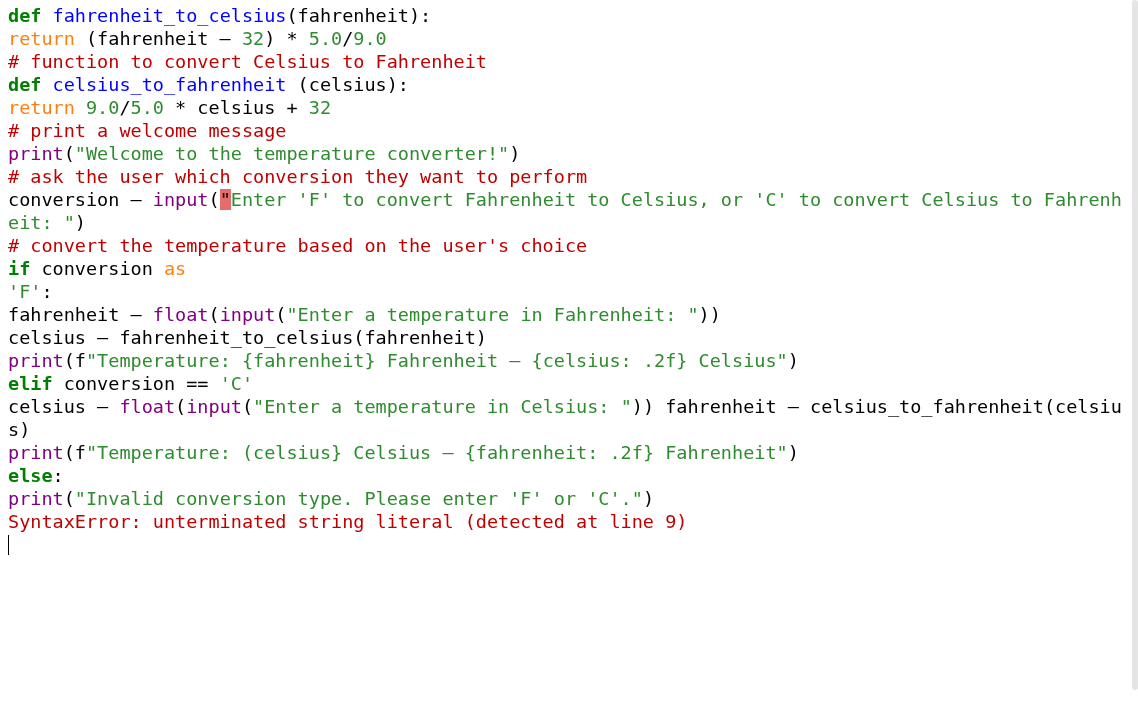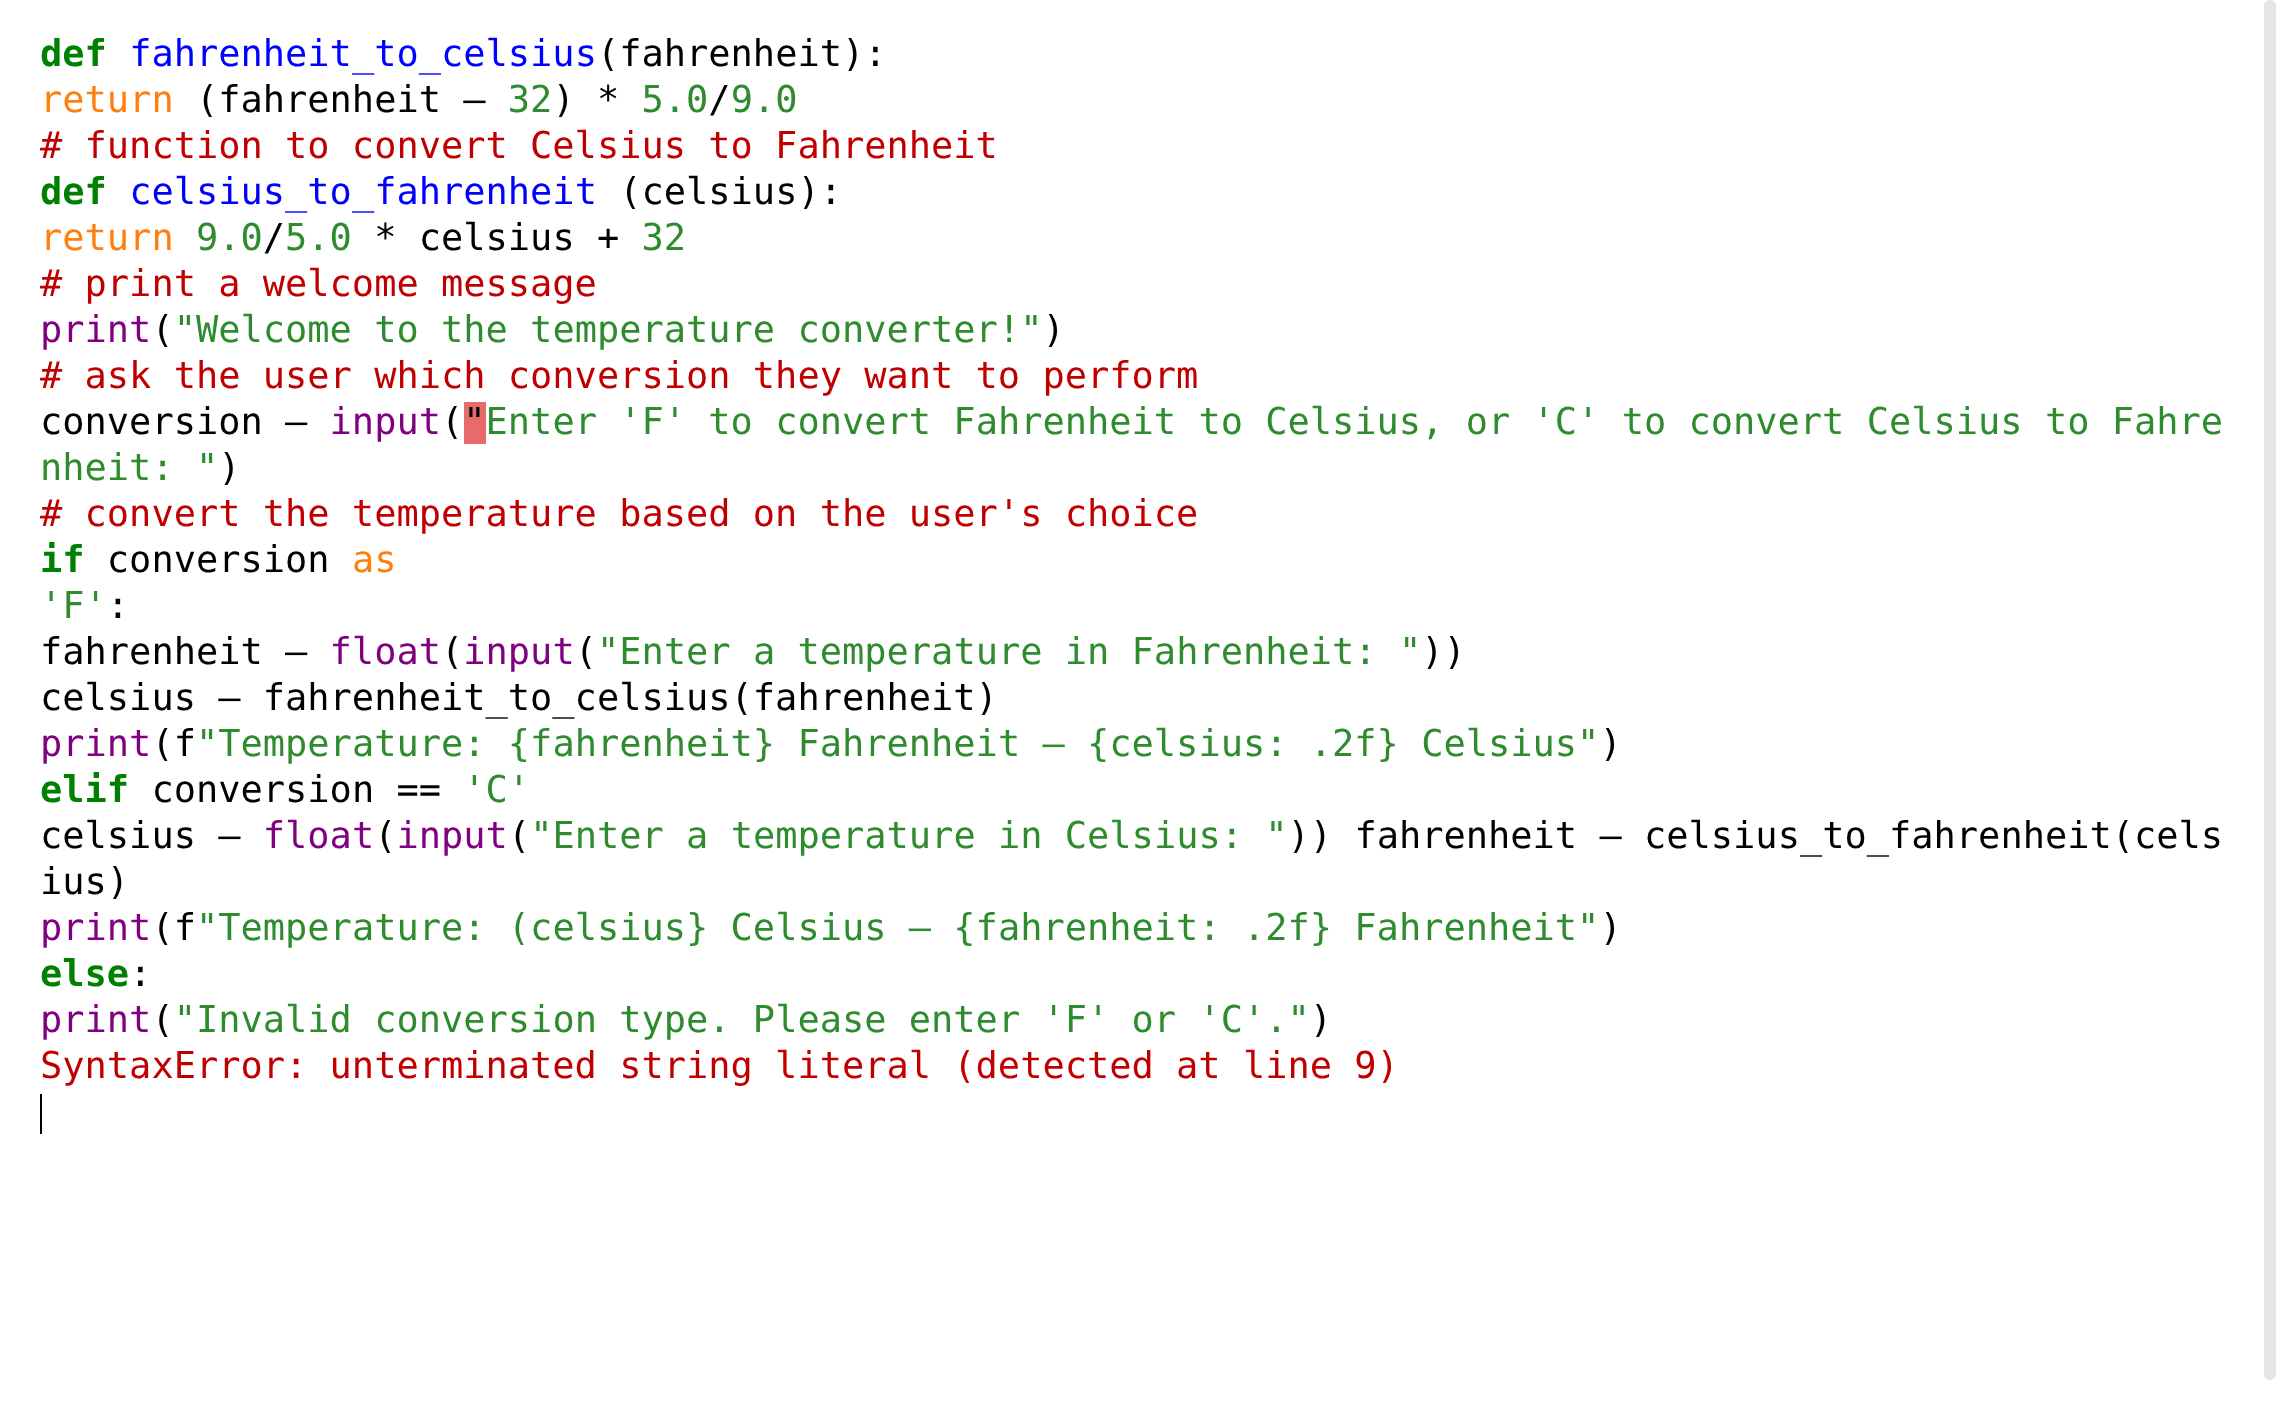--- a/index.html
+++ b/index.html
@@ -4,21 +4,21 @@
 <style>
   html, body {
     margin: 0;
     padding: 0;
     background: #ffffff;
     width: 1138px;
     height: 710px;
     overflow: hidden;
   }
   pre.code {
-    margin: 16px;
+    margin: 4px;
     padding: 0 4px;
     font-family: Menlo, Consolas, "DejaVu Sans Mono", monospace;
     font-size: 18.5px;
     line-height: 23px;
     white-space: pre-wrap;
     word-break: break-all;
     color: #000;
   }
   .kw-def   { color: #008000; font-weight: bold; }    
   .kw-orange{ color: #ff7f0e; }                        

